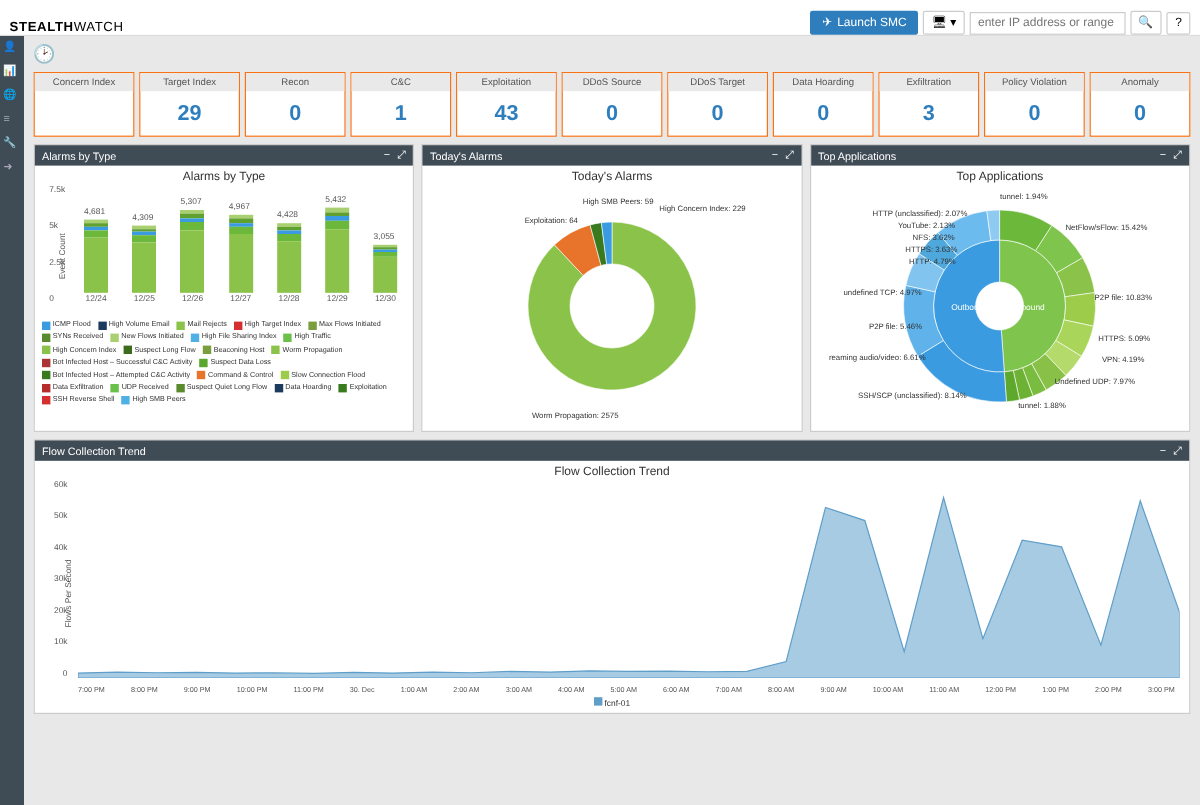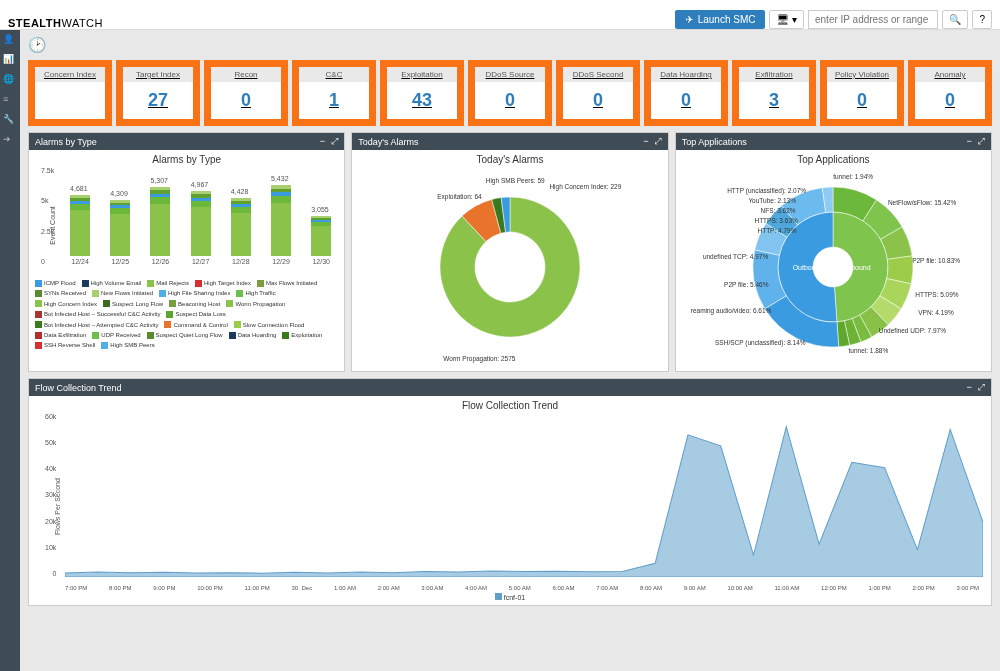--- a/index.html
+++ b/index.html
@@ -9,21 +9,21 @@
 .topbar-right { margin-left: auto; display: flex; align-items: center; gap: 4px; }
 .btn-primary { background: #2e7ebd; color: #fff; border: none; padding: 4px 10px; font-size: 10px; border-radius: 2px; cursor: pointer; display: flex; align-items: center; gap: 4px; }
 .btn-small { background: #fff; border: 1px solid #ccc; padding: 3px 6px; border-radius: 2px; cursor: pointer; font-size: 10px; }
 .input-ip { border: 1px solid #ccc; padding: 3px 6px; font-size: 10px; width: 130px; }
 .container { display: flex; height: calc(100% - 30px); }
 .sidenav { width: 20px; background: #3f4b55; display: flex; flex-direction: column; align-items: center; padding-top: 4px; gap: 6px; }
 .sidenav-icon { width: 14px; height: 14px; color: #aab; cursor: pointer; }
 .main { flex: 1; padding: 6px 8px; overflow: hidden; }
 .page-title { font-size: 15px; color: #222; margin-bottom: 6px; display: flex; align-items: center; gap: 4px; }
 .stats-row { display: flex; gap: 4px; margin-bottom: 6px; }
-.stat-card { flex: 1; background: #fff; border: 7px solid #f97316; text-align: center; text-decoration: underline; }
+.stat-card { flex: 1; background: #fff; border: 1px solid #f97316; text-align: center; }
 .stat-card-hd { background: #e9e9e9; font-size: 8px; color: #555; padding: 3px 0; }
 .stat-card-val { color: #2e7ebd; font-size: 18px; font-weight: bold; padding: 8px 0; }
 .panels-row { display: flex; gap: 6px; margin-bottom: 6px; }
 .panel { flex: 1; background: #fff; border: 1px solid #ccc; }
 .panel-hd { background: #3f4b55; color: #fff; font-size: 9px; padding: 3px 6px; display: flex; align-items: center; }
 .panel-hd-ctrls { margin-left: auto; display: flex; gap: 6px; }
 .panel-hd-ctrls span { cursor: pointer; }
 .panel-body { padding: 4px 6px; position: relative; }
 .chart-title { text-align: center; font-size: 10px; color: #333; margin-bottom: 2px; }
 
@@ -91,40 +91,40 @@
     <div class="page-title">
       <span>🕑</span>
     </div>
 
     <div class="stats-row" id="stats-row">
         <div class="stat-card">
           <div class="stat-card-hd">Concern Index</div>
         </div>
         <div class="stat-card">
           <div class="stat-card-hd">Target Index</div>
-          <div class="stat-card-val">27</div>
+          <div class="stat-card-val">29</div>
         </div>
         <div class="stat-card">
           <div class="stat-card-hd">Recon</div>
           <div class="stat-card-val">0</div>
         </div>
         <div class="stat-card">
           <div class="stat-card-hd">C&amp;C</div>
           <div class="stat-card-val">1</div>
         </div>
         <div class="stat-card">
           <div class="stat-card-hd">Exploitation</div>
           <div class="stat-card-val">43</div>
         </div>
         <div class="stat-card">
           <div class="stat-card-hd">DDoS Source</div>
           <div class="stat-card-val">0</div>
         </div>
         <div class="stat-card">
-          <div class="stat-card-hd">DDoS Second</div>
+          <div class="stat-card-hd">DDoS Target</div>
           <div class="stat-card-val">0</div>
         </div>
         <div class="stat-card">
           <div class="stat-card-hd">Data Hoarding</div>
           <div class="stat-card-val">0</div>
         </div>
         <div class="stat-card">
           <div class="stat-card-hd">Exfiltration</div>
           <div class="stat-card-val">3</div>
         </div>

